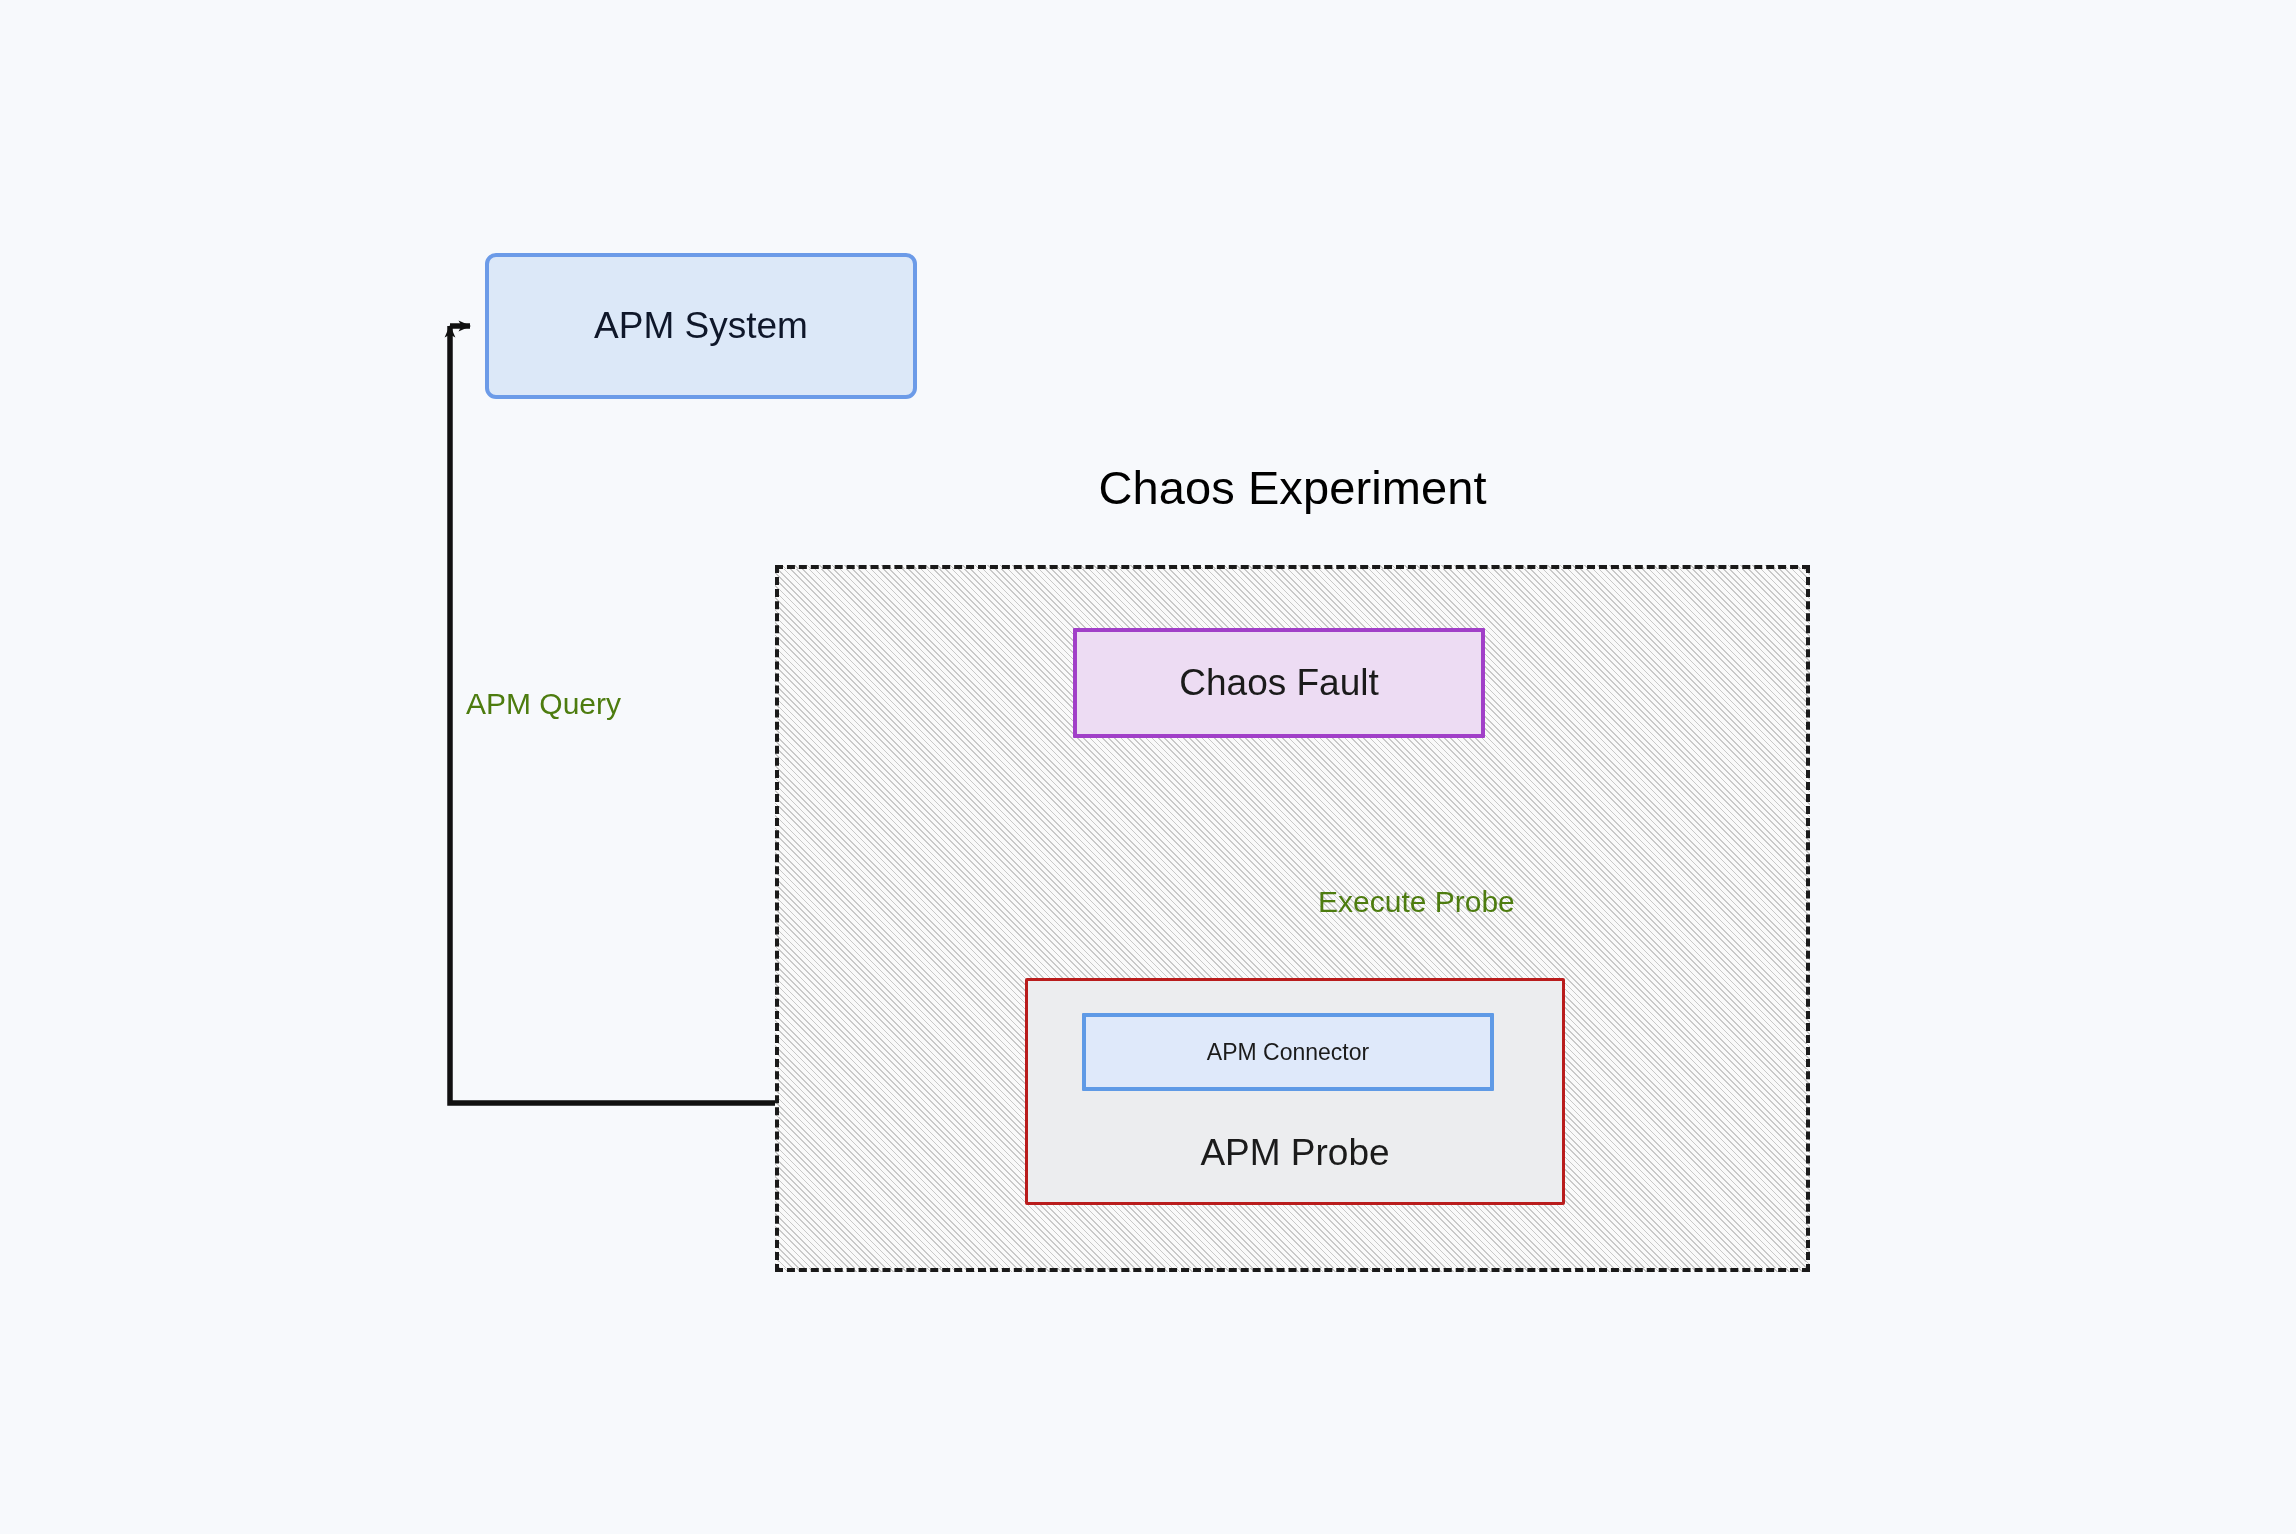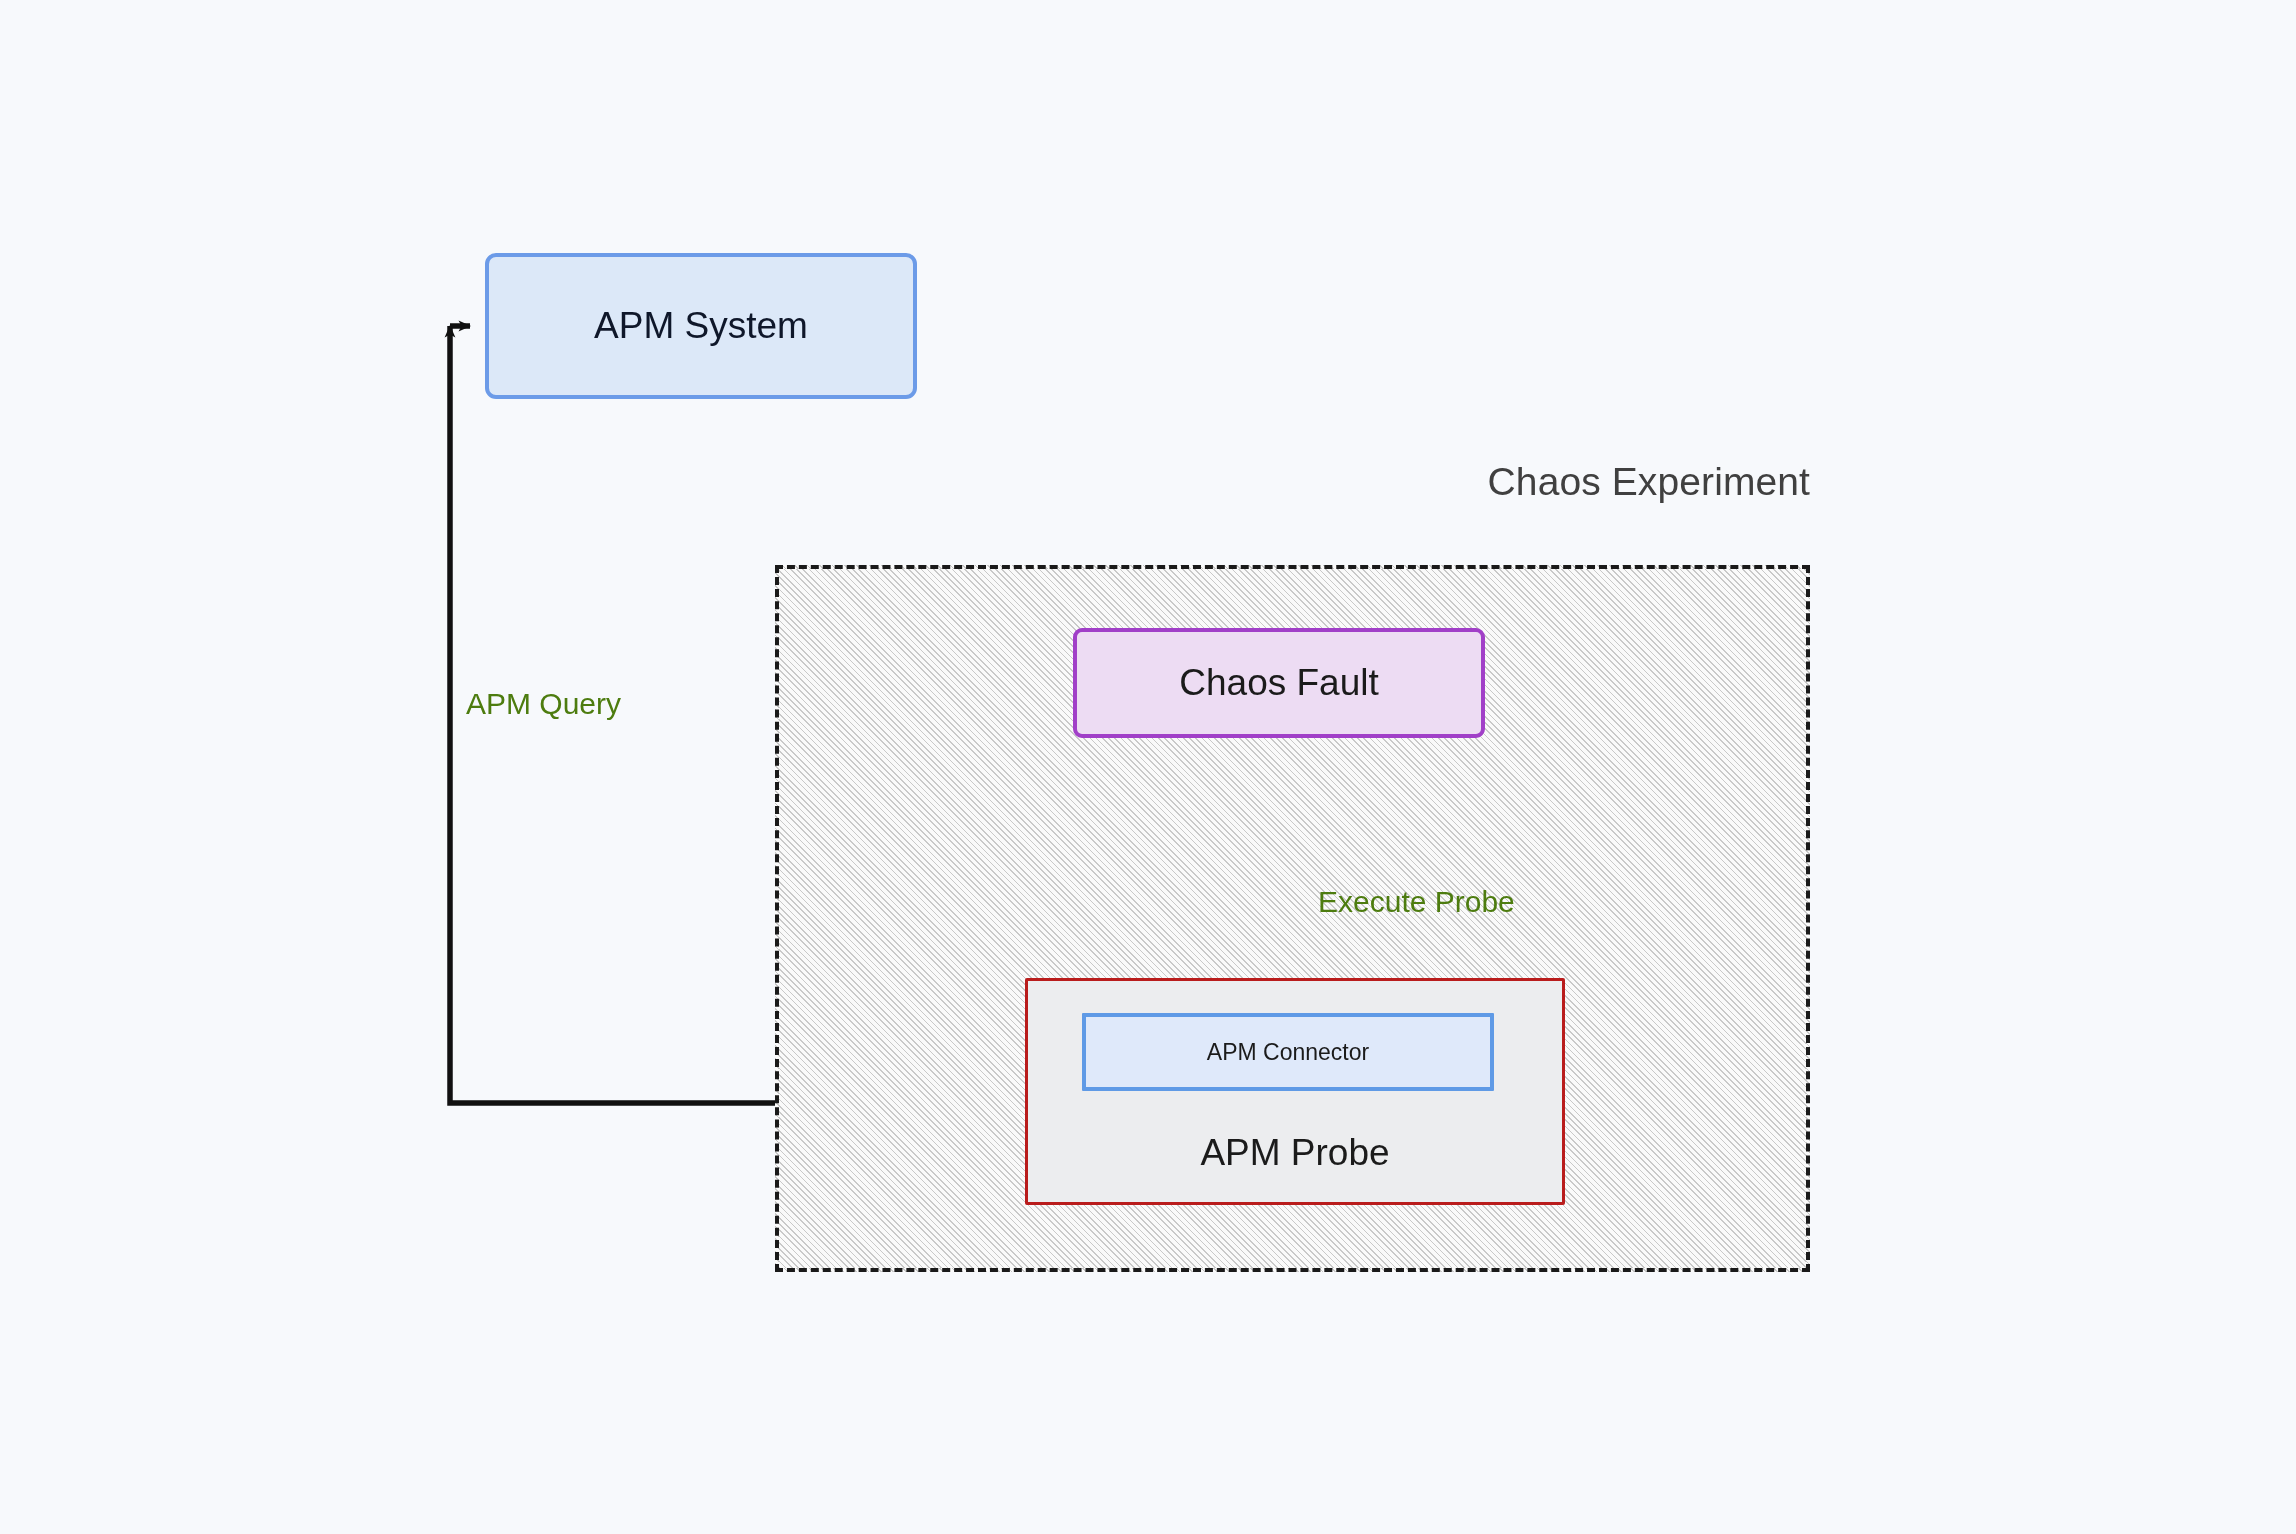--- a/index.html
+++ b/index.html
@@ -50,23 +50,23 @@
         rgba(255,255,255,0) 1.2px,
         rgba(255,255,255,0) 4.4px
       );
   }
 
   .group-title {
     position: absolute;
     left: 775px;
     top: 460px;
     width: 1035px;
-    text-align: right;
-    font-size: 39px;
-    color: #404040;
+    text-align: center;
+    font-size: 47px;
+    color: #000000;
     letter-spacing: 0.1px;
   }
 
   
   .node {
     position: absolute;
     box-sizing: border-box;
     display: flex;
     align-items: center;
     justify-content: center;
@@ -85,21 +85,21 @@
     color: #0f172a;
   }
 
   .node-chaos-fault {
     left: 1073px;
     top: 628px;
     width: 412px;
     height: 110px;
     background: #eddcf3;
     border: 4px solid #a13fc8;
-    border-radius: 9px;
+    border-radius: 1px;
     font-size: 37px;
     color: #1b1b1b;
   }
 
   .node-apm-probe {
     left: 1025px;
     top: 978px;
     width: 540px;
     height: 227px;
     background: #ecedef;

